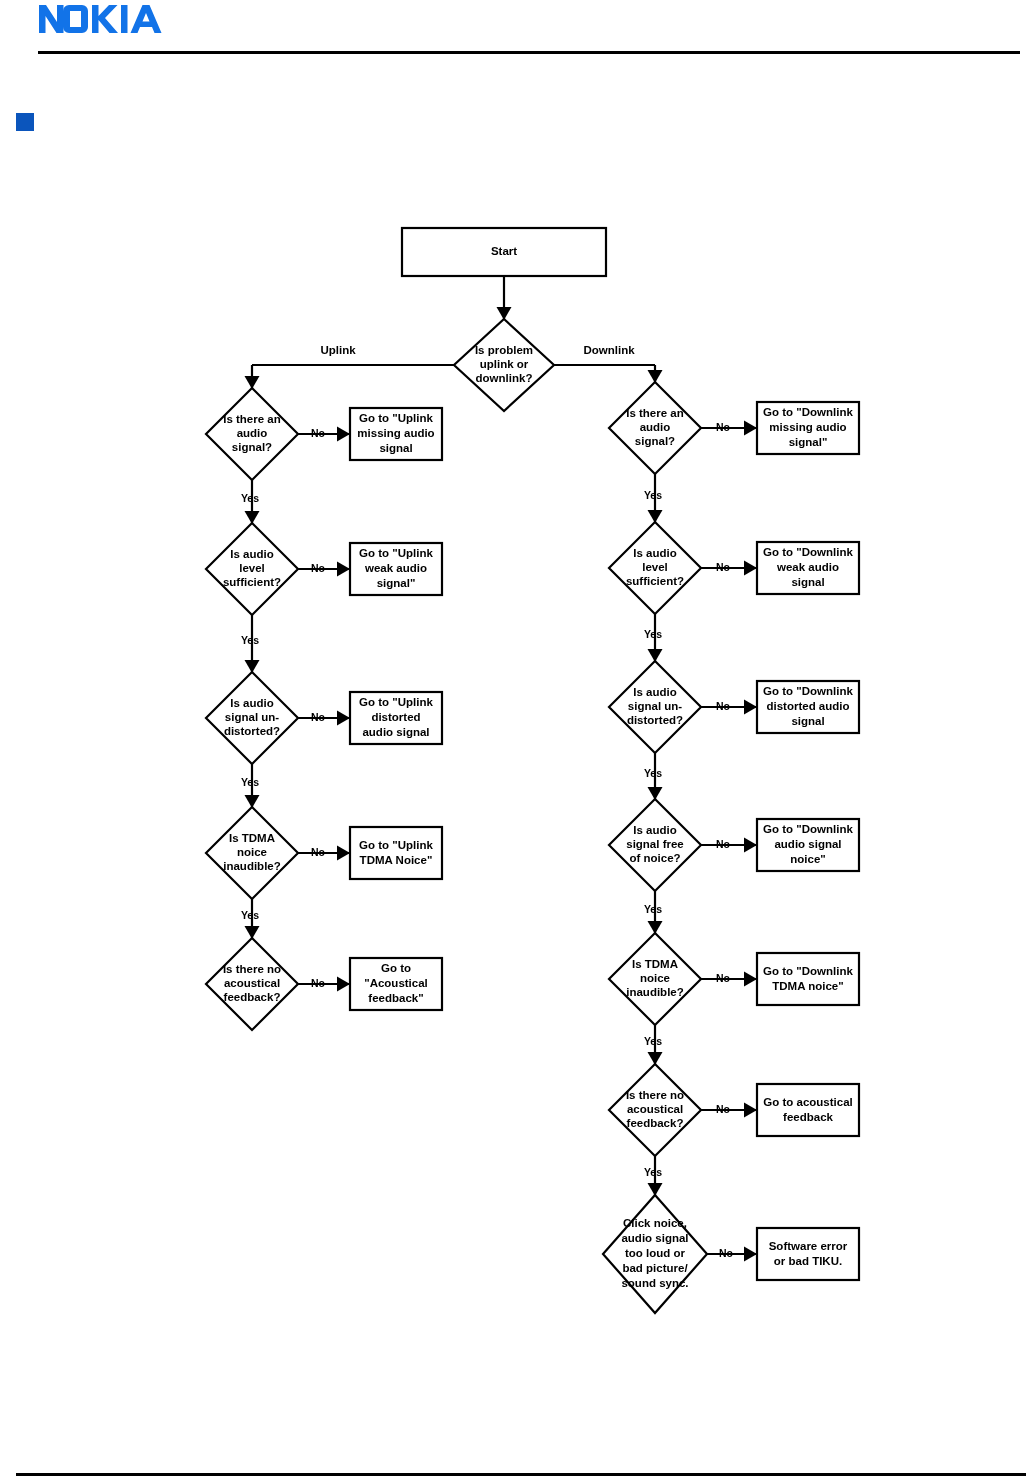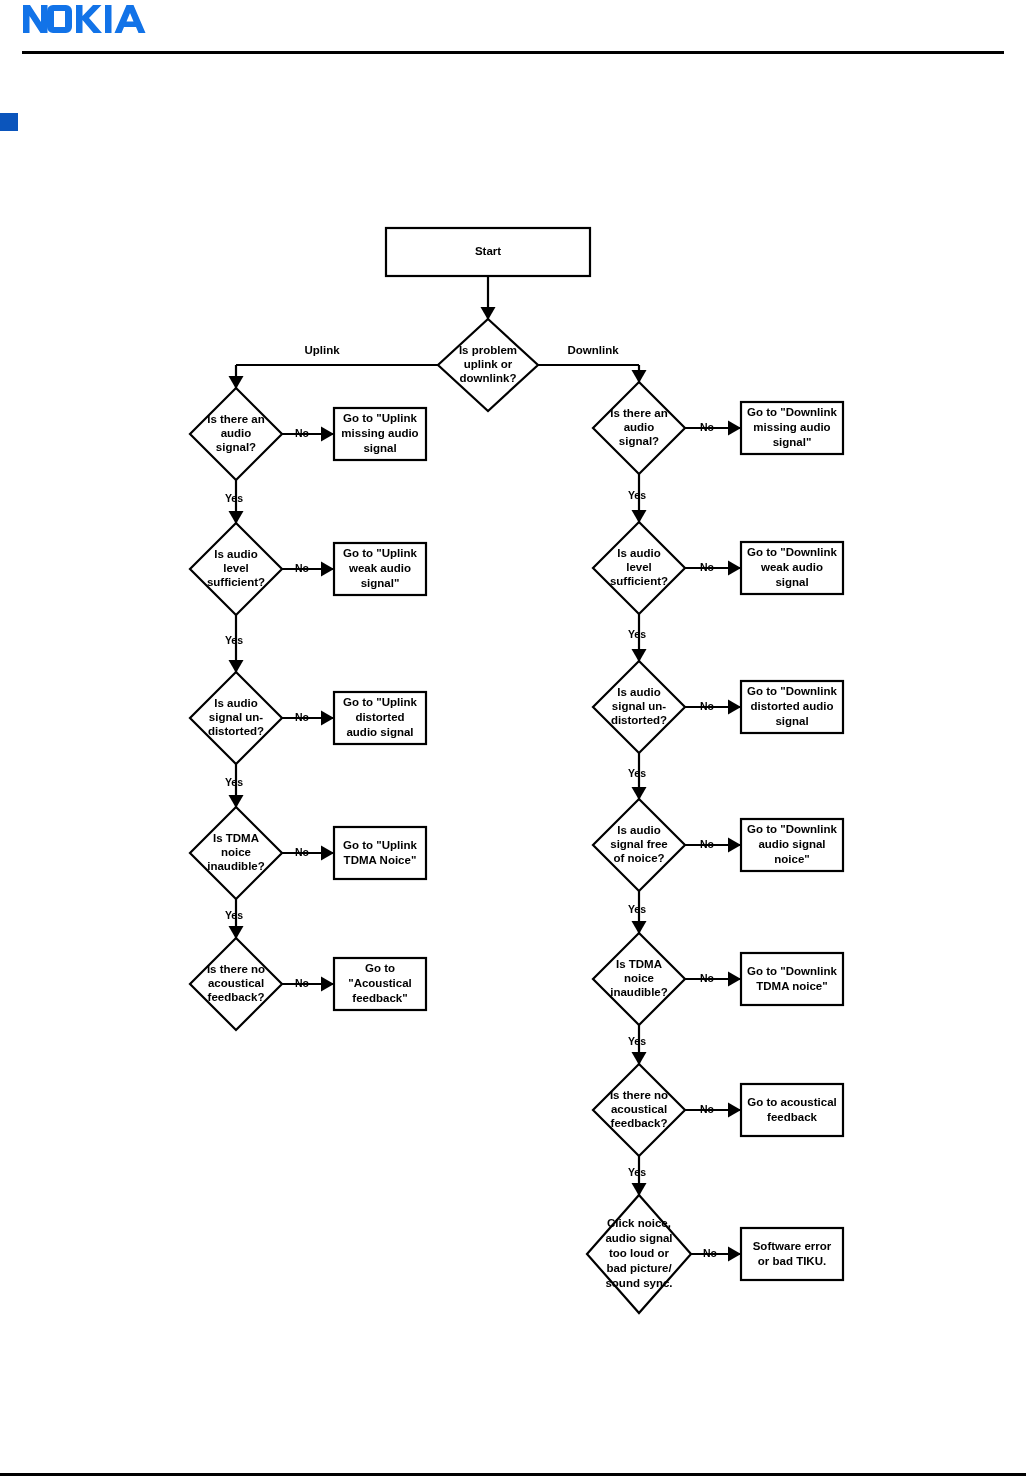--- a/index.html
+++ b/index.html
@@ -10,21 +10,21 @@
   body {
     width: 1026px;
     height: 1479px;
     position: relative;
     font-family: "Liberation Sans", sans-serif;
     color: #000000;
     overflow: hidden;
   }
   #page {
     position: absolute;
-    left: 0; top: 0;
+    left: 16px; top: 0;
     width: 912px;
     height: 1479px;
   }
   
   .nokia-logo {
     position: absolute;
     left: 22px;
     top: 4px;
     width: 148px;
     height: 30px;

